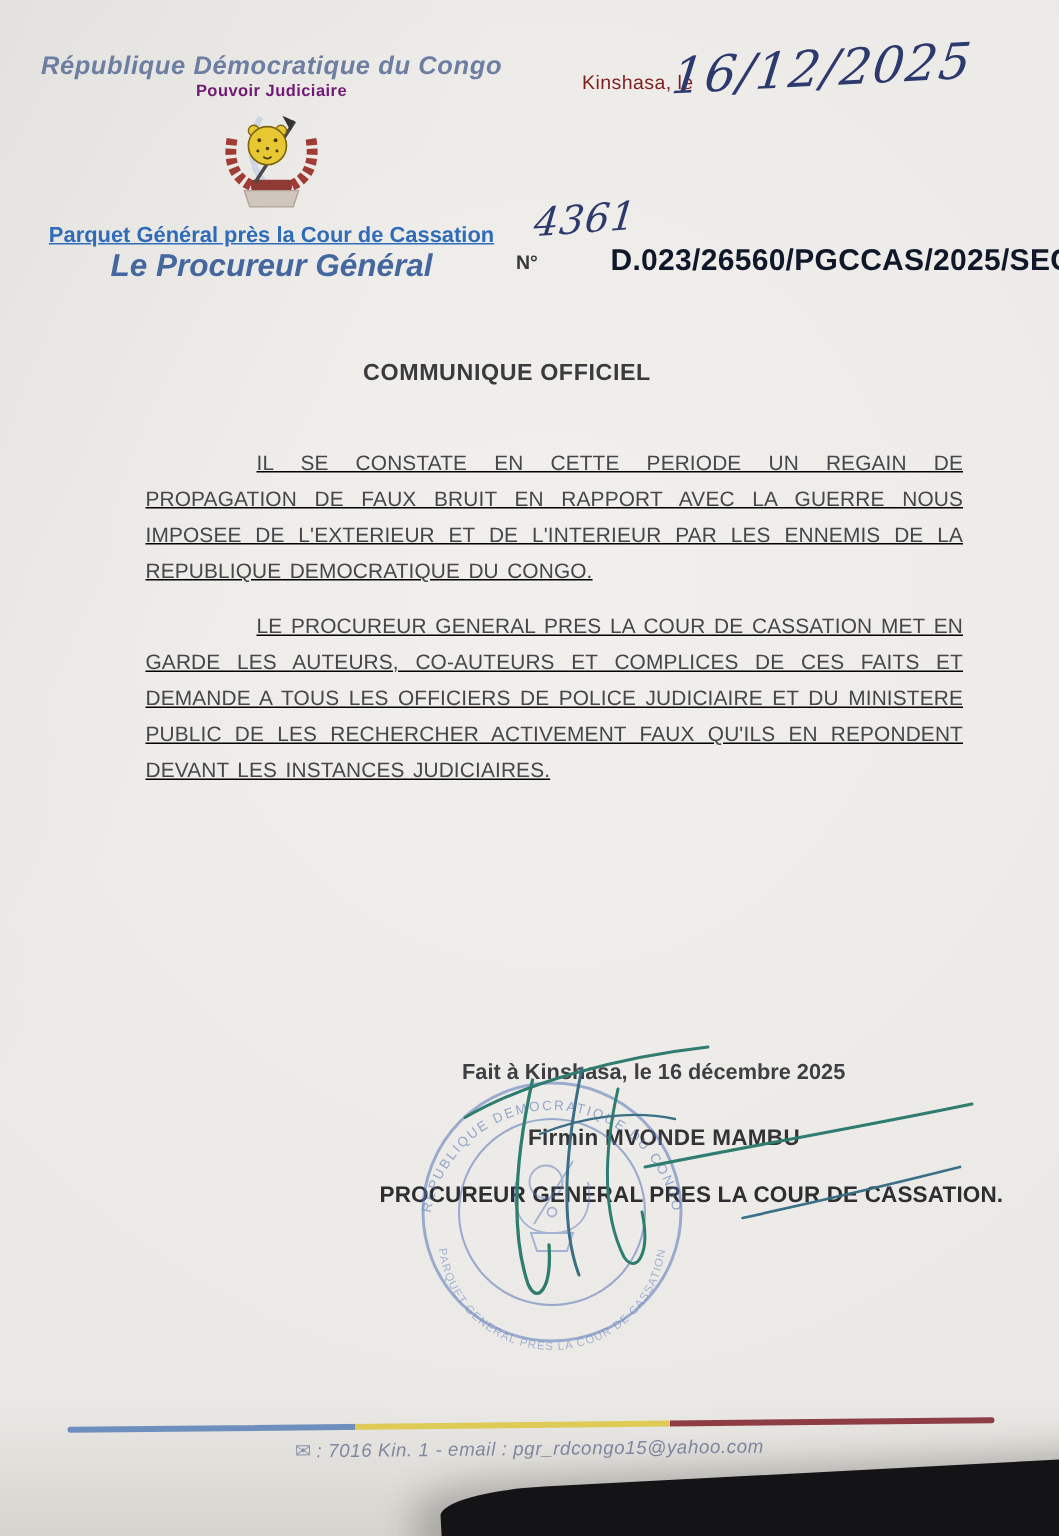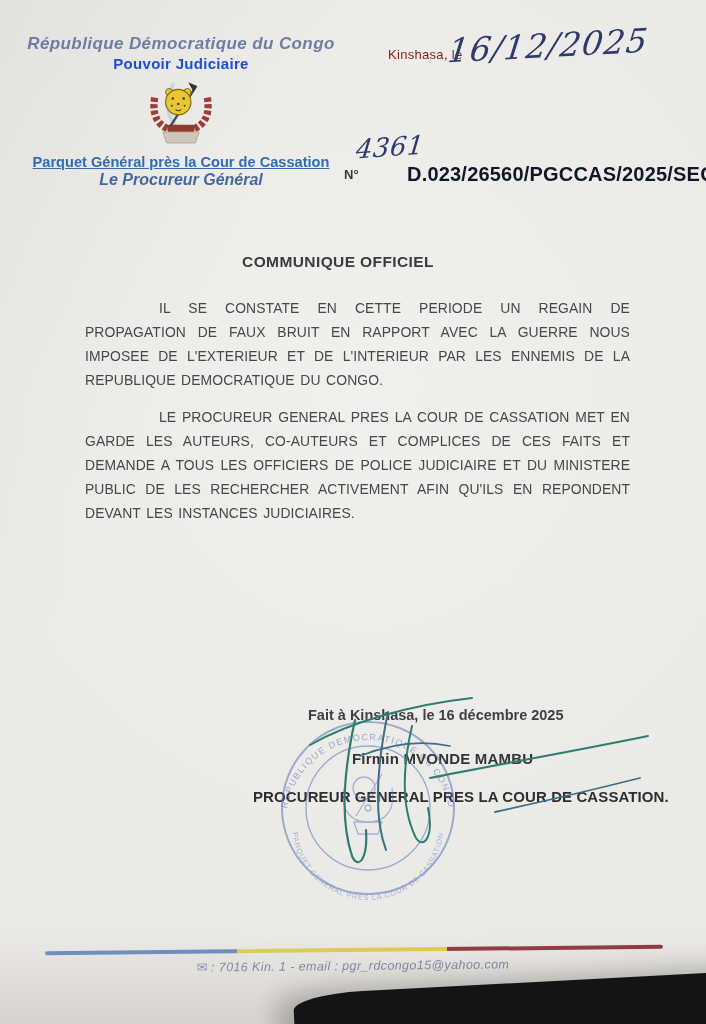--- a/index.html
+++ b/index.html
@@ -27,36 +27,36 @@
     background:#141416;
     transform:rotate(-3deg);
     border-top-left-radius:70px 16px;
     box-shadow:-18px -6px 22px rgba(40,38,36,0.25);
     z-index:6;
   }
   
   .hdr-left{position:absolute;left:16px;top:34px;width:330px;text-align:center;z-index:2;}
   .script{font-family:Liberation Sans, sans-serif;font-style:italic;}
   .republic{font-size:17px;font-weight:600;color:#6d7ea3;letter-spacing:0.4px;}
-  .judiciary{font-size:15px;font-weight:bold;color:#1d4ed8;margin-top:1px;letter-spacing:0.3px;}
+  .judiciary{font-size:11px;font-weight:bold;color:#701a75;margin-top:1px;letter-spacing:0.3px;}
   .arms{margin:2px auto 0;display:block;}
   .office{font-size:14.6px;font-weight:bold;color:#2f6cb8;text-decoration:underline;white-space:nowrap;margin-top:2px;}
-  .officeholder{font-size:16px;font-weight:bold;color:#44679f;margin-top:1px;}
+  .officeholder{font-size:21px;font-weight:bold;color:#44679f;margin-top:1px;}
   .city-label{position:absolute;left:388px;top:47px;font-size:13px;color:#7f1d1d;letter-spacing:0.3px;z-index:2;}
   .hand{font-family:"DejaVu Serif",serif;font-style:italic;color:#2c3a6e;}
   .hand-date{position:absolute;left:448px;top:26px;font-size:33px;letter-spacing:1px;
     transform:rotate(-3deg) skewX(-10deg);z-index:2;}
   .hand-number{position:absolute;left:356px;top:132px;font-size:26px;letter-spacing:0.5px;
     transform:rotate(-4deg) skewX(-10deg);z-index:2;}
   .number-label{position:absolute;left:344px;top:167px;font-size:13px;font-weight:bold;color:#38383b;z-index:2;}
   .reference{position:absolute;left:407px;top:163px;font-size:20px;font-weight:bold;color:#0f172a;letter-spacing:0.2px;z-index:2;}
   
   .doc-title{position:absolute;left:0;right:30px;top:240px;text-align:center;
-    font-size:15.5px;font-weight:bold;color:#3b3b3e;letter-spacing:0.4px;z-index:2;margin-top:13px;}
-  .body-text{position:absolute;left:85px;top:296px;width:545px;z-index:1;}
+    font-size:15.5px;font-weight:bold;color:#3b3b3e;letter-spacing:0.4px;z-index:2;}
+  .body-text{position:absolute;left:97px;top:296px;width:545px;z-index:1;text-decoration:underline;}
   .body-text p{
     margin:0 0 13px 0;font-size:13.9px;line-height:24px;color:#47474b;
     text-align:justify;text-indent:74px;word-spacing:1.6px;letter-spacing:0.1px;
   }
   
   .dateline{position:absolute;left:308px;top:707px;font-size:14.5px;font-weight:600;color:#3f3f43;z-index:2;}
   .signatory-name{position:absolute;left:352px;top:750px;font-size:15px;font-weight:bold;color:#343437;letter-spacing:0.2px;z-index:3;}
   .signatory-title{position:absolute;left:253px;top:788px;font-size:15px;font-weight:bold;color:#2e2e31;letter-spacing:0.1px;z-index:3;}
   .stamp-svg{position:absolute;left:258px;top:716px;z-index:4;opacity:0.85;}
   .signature-svg{position:absolute;left:240px;top:660px;z-index:5;}
@@ -105,21 +105,21 @@
   <div class="hand hand-date">16/12/2025</div>
 
   <div class="hand hand-number">4361</div>
   <div class="number-label">N°</div>
   <div class="reference">D.023/26560/PGCCAS/2025/SEC</div>
 
   <div class="doc-title">COMMUNIQUE OFFICIEL</div>
 
   <div class="body-text">
     <p>IL SE CONSTATE EN CETTE PERIODE UN REGAIN DE PROPAGATION DE FAUX BRUIT EN RAPPORT AVEC LA GUERRE NOUS IMPOSEE DE L'EXTERIEUR ET DE L'INTERIEUR PAR LES ENNEMIS DE LA REPUBLIQUE DEMOCRATIQUE DU CONGO.</p>
-    <p>LE PROCUREUR GENERAL PRES LA COUR DE CASSATION MET EN GARDE LES AUTEURS, CO-AUTEURS ET COMPLICES DE CES FAITS ET DEMANDE A TOUS LES OFFICIERS DE POLICE JUDICIAIRE ET DU MINISTERE PUBLIC DE LES RECHERCHER ACTIVEMENT AFIN QU'ILS EN REPONDENT DEVANT LES INSTANCES JUDICIAIRES.</p>
+    <p>LE PROCUREUR GENERAL PRES LA COUR DE CASSATION MET EN GARDE LES AUTEURS, CO-AUTEURS ET COMPLICES DE CES FAITS ET DEMANDE A TOUS LES OFFICIERS DE POLICE JUDICIAIRE ET DU MINISTERE PUBLIC DE LES RECHERCHER ACTIVEMENT FAUX QU'ILS EN REPONDENT DEVANT LES INSTANCES JUDICIAIRES.</p>
   </div>
 
   <div class="dateline">Fait à Kinshasa, le 16 décembre 2025</div>
   <div class="signatory-name">Firmin MVONDE MAMBU</div>
   <div class="signatory-title">PROCUREUR GENERAL PRES LA COUR DE CASSATION.</div>
 
   <svg class="stamp-svg" width="220" height="190" viewBox="0 0 220 190">
     <defs>
       <path id="arcTop" d="M 28 106 A 82 82 0 1 1 192 106"></path>
       <path id="arcBottom" d="M 34 108 A 76 76 0 0 0 186 108"></path>

